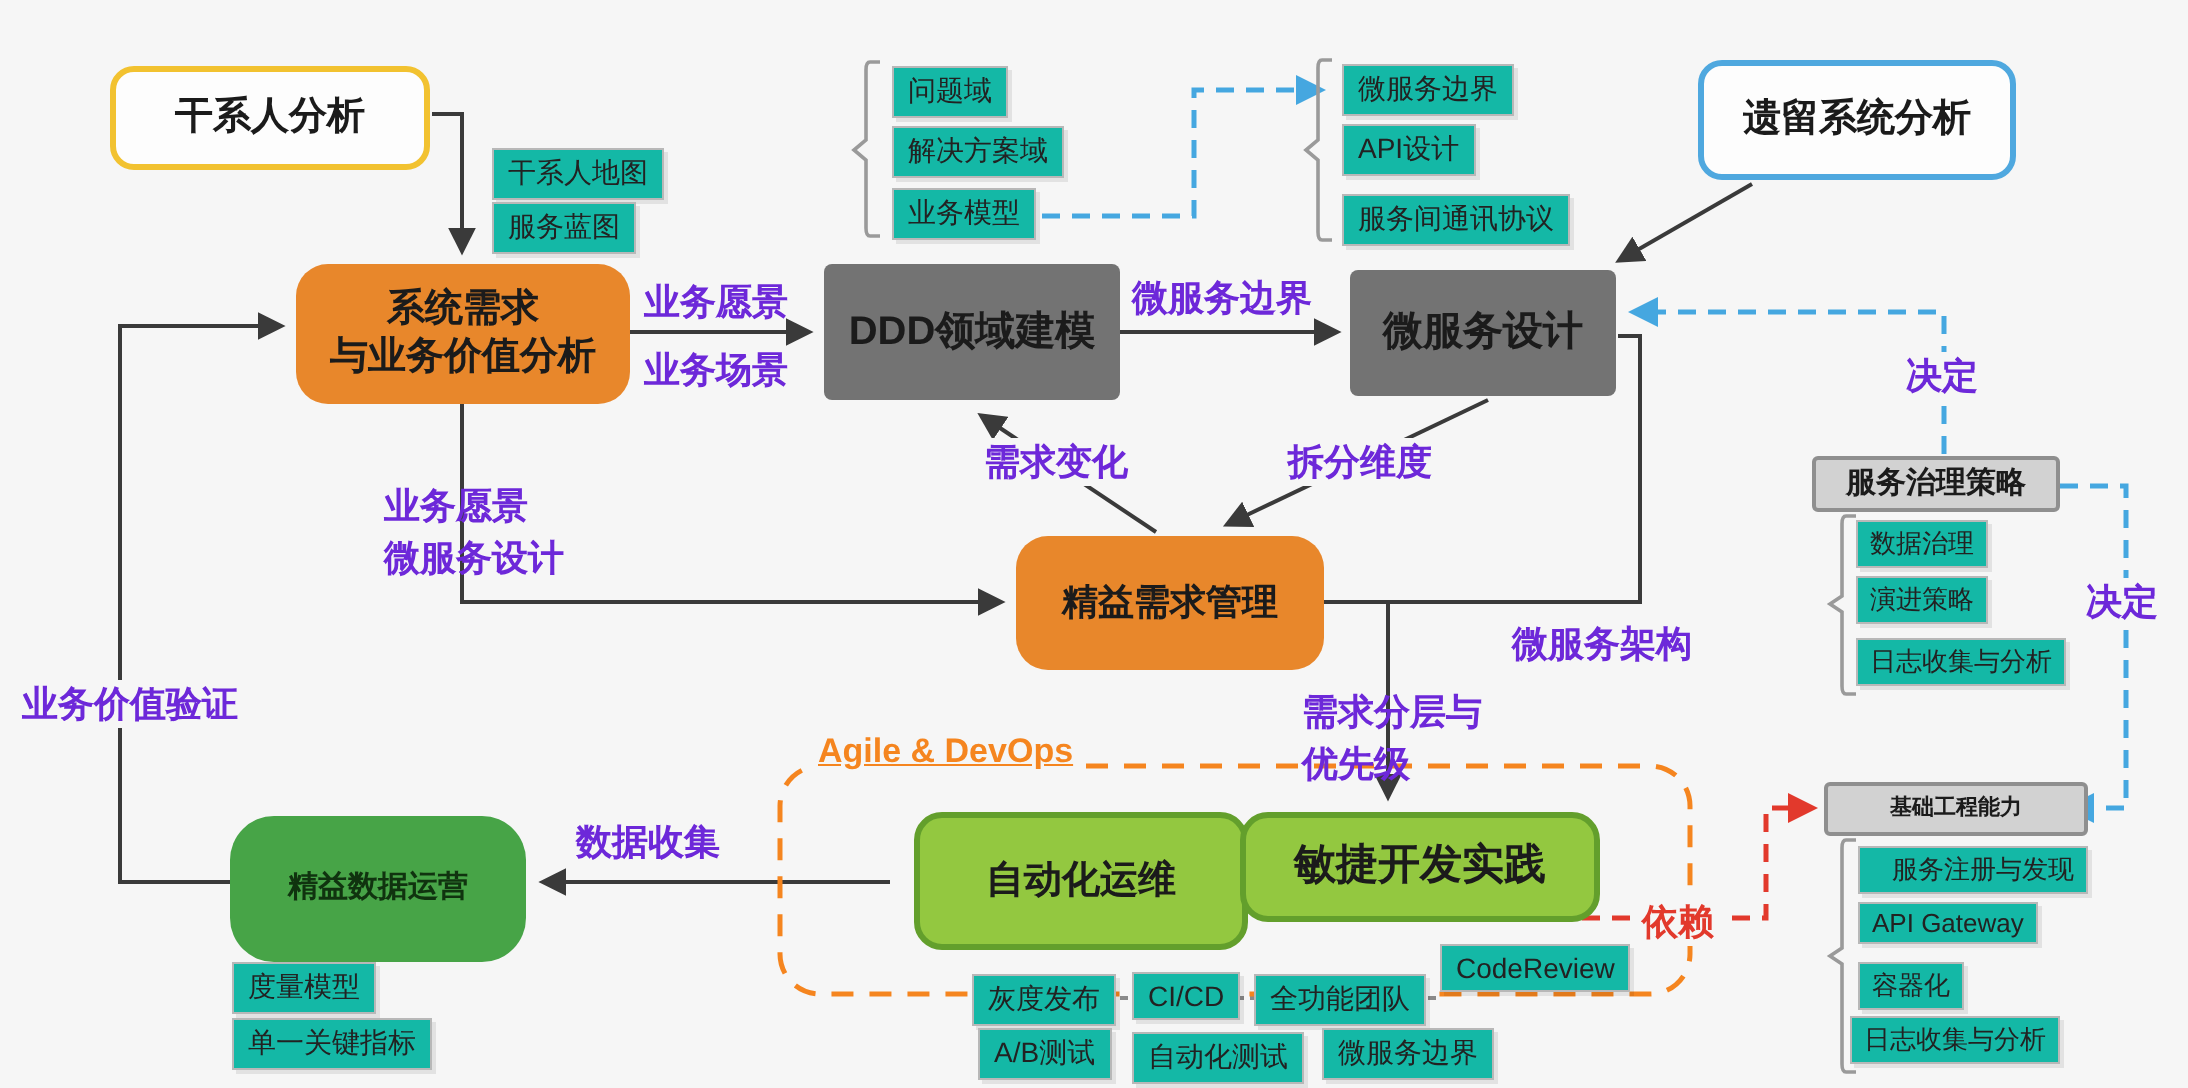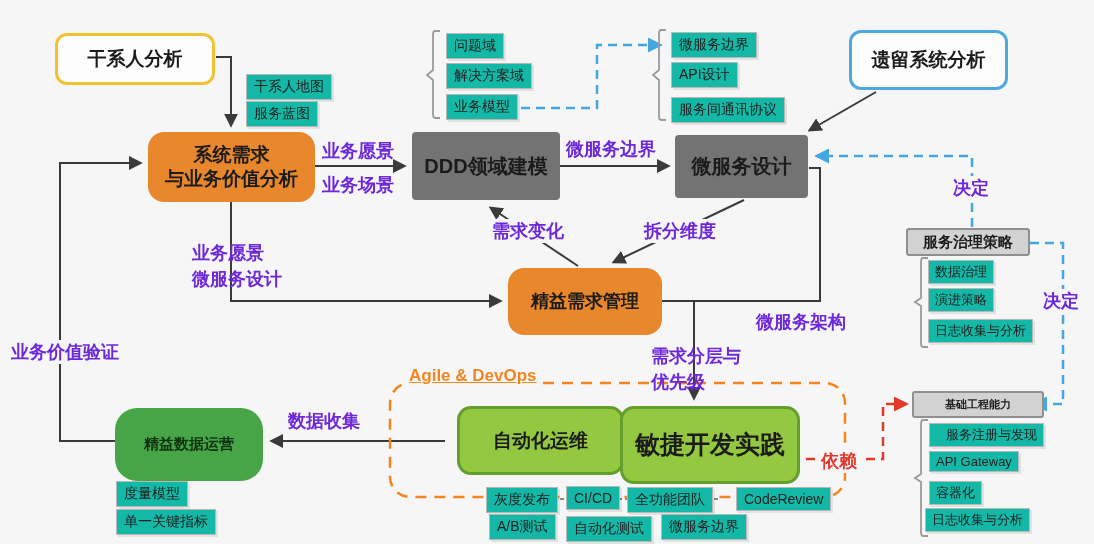--- a/index.html
+++ b/index.html
@@ -104,21 +104,21 @@
   <div class="node blue" style="left:412px;top:132px;width:148px;height:68px;font-size:20px;">DDD领域建模</div>
 
   <div class="node blue" style="left:675px;top:135px;width:133px;height:63px;font-size:20px;">微服务设计</div>
 
   <div class="node outline-b" style="left:849px;top:30px;width:159px;height:60px;font-size:19px;">遗留系统分析</div>
 
   <div class="node orange" style="left:508px;top:268px;width:154px;height:67px;font-size:18px;">精益需求管理</div>
 
   <div class="node lgreen" style="left:445px;top:406px;width:167px;height:69px;font-size:19px;">自动化运维</div>
 
-  <div class="node lgreen" style="left:608px;top:406px;width:180px;height:78px;font-size:25px;">敏捷开发实践</div>
+  <div class="node lgreen" style="left:608px;top:406px;width:180px;height:55px;font-size:21px;">敏捷开发实践</div>
 
   <div class="node dgreen" style="left:115px;top:408px;width:148px;height:73px;font-size:15px;border-radius:22px;">精益数据运营</div>
 
   <div class="node grayb" style="left:906px;top:228px;width:124px;height:28px;font-size:15px;">服务治理策略</div>
 
   <div class="node grayb" style="left:912px;top:391px;width:132px;height:27px;font-size:11px;">基础工程能力</div>
 
   <div class="tag" style="left:246px;top:74px;">干系人地图</div>
   <div class="tag" style="left:246px;top:101px;">服务蓝图</div>
 
@@ -138,21 +138,21 @@
   <div class="tag sm" style="left:929px;top:451px;">API Gateway</div>
   <div class="tag sm" style="left:929px;top:481px;">容器化</div>
   <div class="tag sm" style="left:925px;top:508px;">日志收集与分析</div>
 
   <div class="tag" style="left:116px;top:481px;">度量模型</div>
   <div class="tag" style="left:116px;top:509px;">单一关键指标</div>
 
   <div class="tag" style="left:486px;top:487px;">灰度发布</div>
   <div class="tag" style="left:566px;top:486px;">CI/CD</div>
   <div class="tag" style="left:627px;top:487px;">全功能团队</div>
-  <div class="tag" style="left:720px;top:487px;margin-left:16px;">CodeReview</div>
+  <div class="tag" style="left:720px;top:472px;">CodeReview</div>
   <div class="tag" style="left:489px;top:514px;">A/B测试</div>
   <div class="tag" style="left:566px;top:516px;">自动化测试</div>
   <div class="tag" style="left:661px;top:514px;">微服务边界</div>
 
   <div class="elabel" style="left:322px;top:139px;">业务愿景</div>
   <div class="elabel" style="left:322px;top:173px;">业务场景</div>
   <div class="elabel" style="left:566px;top:137px;">微服务边界</div>
   <div class="elabel onwire" style="left:489px;top:219px;">需求变化</div>
   <div class="elabel onwire" style="left:641px;top:219px;">拆分维度</div>
   <div class="elabel" style="left:192px;top:241px;">业务愿景</div>

